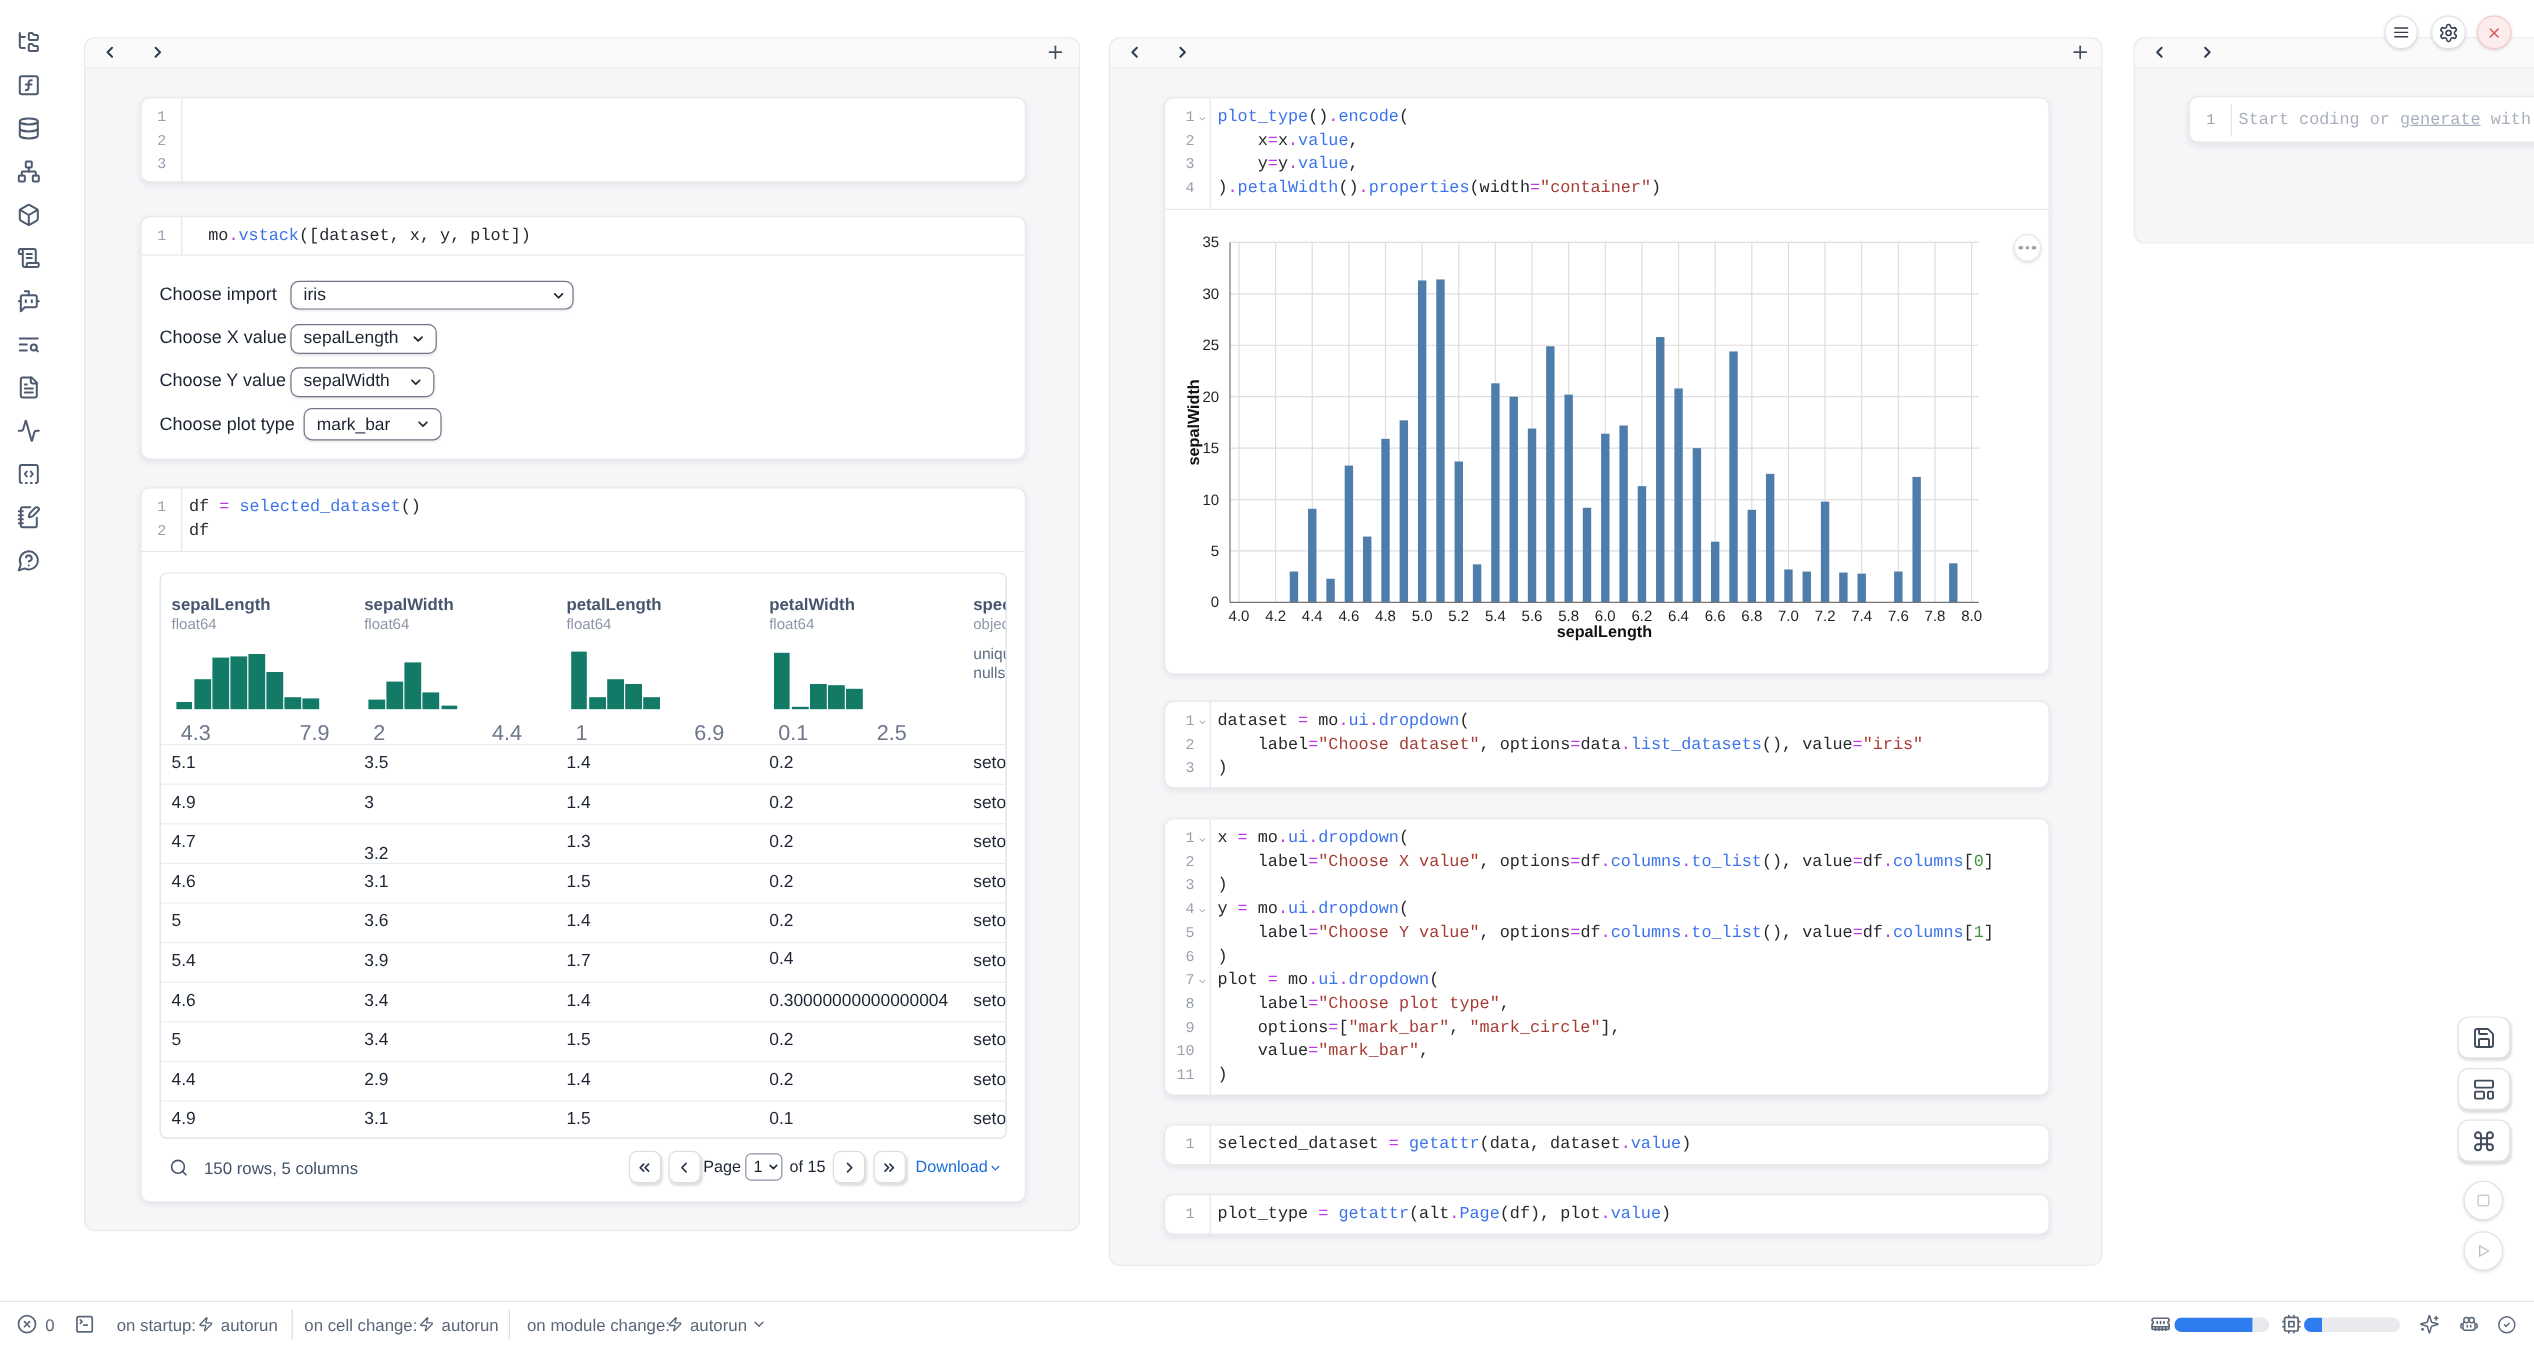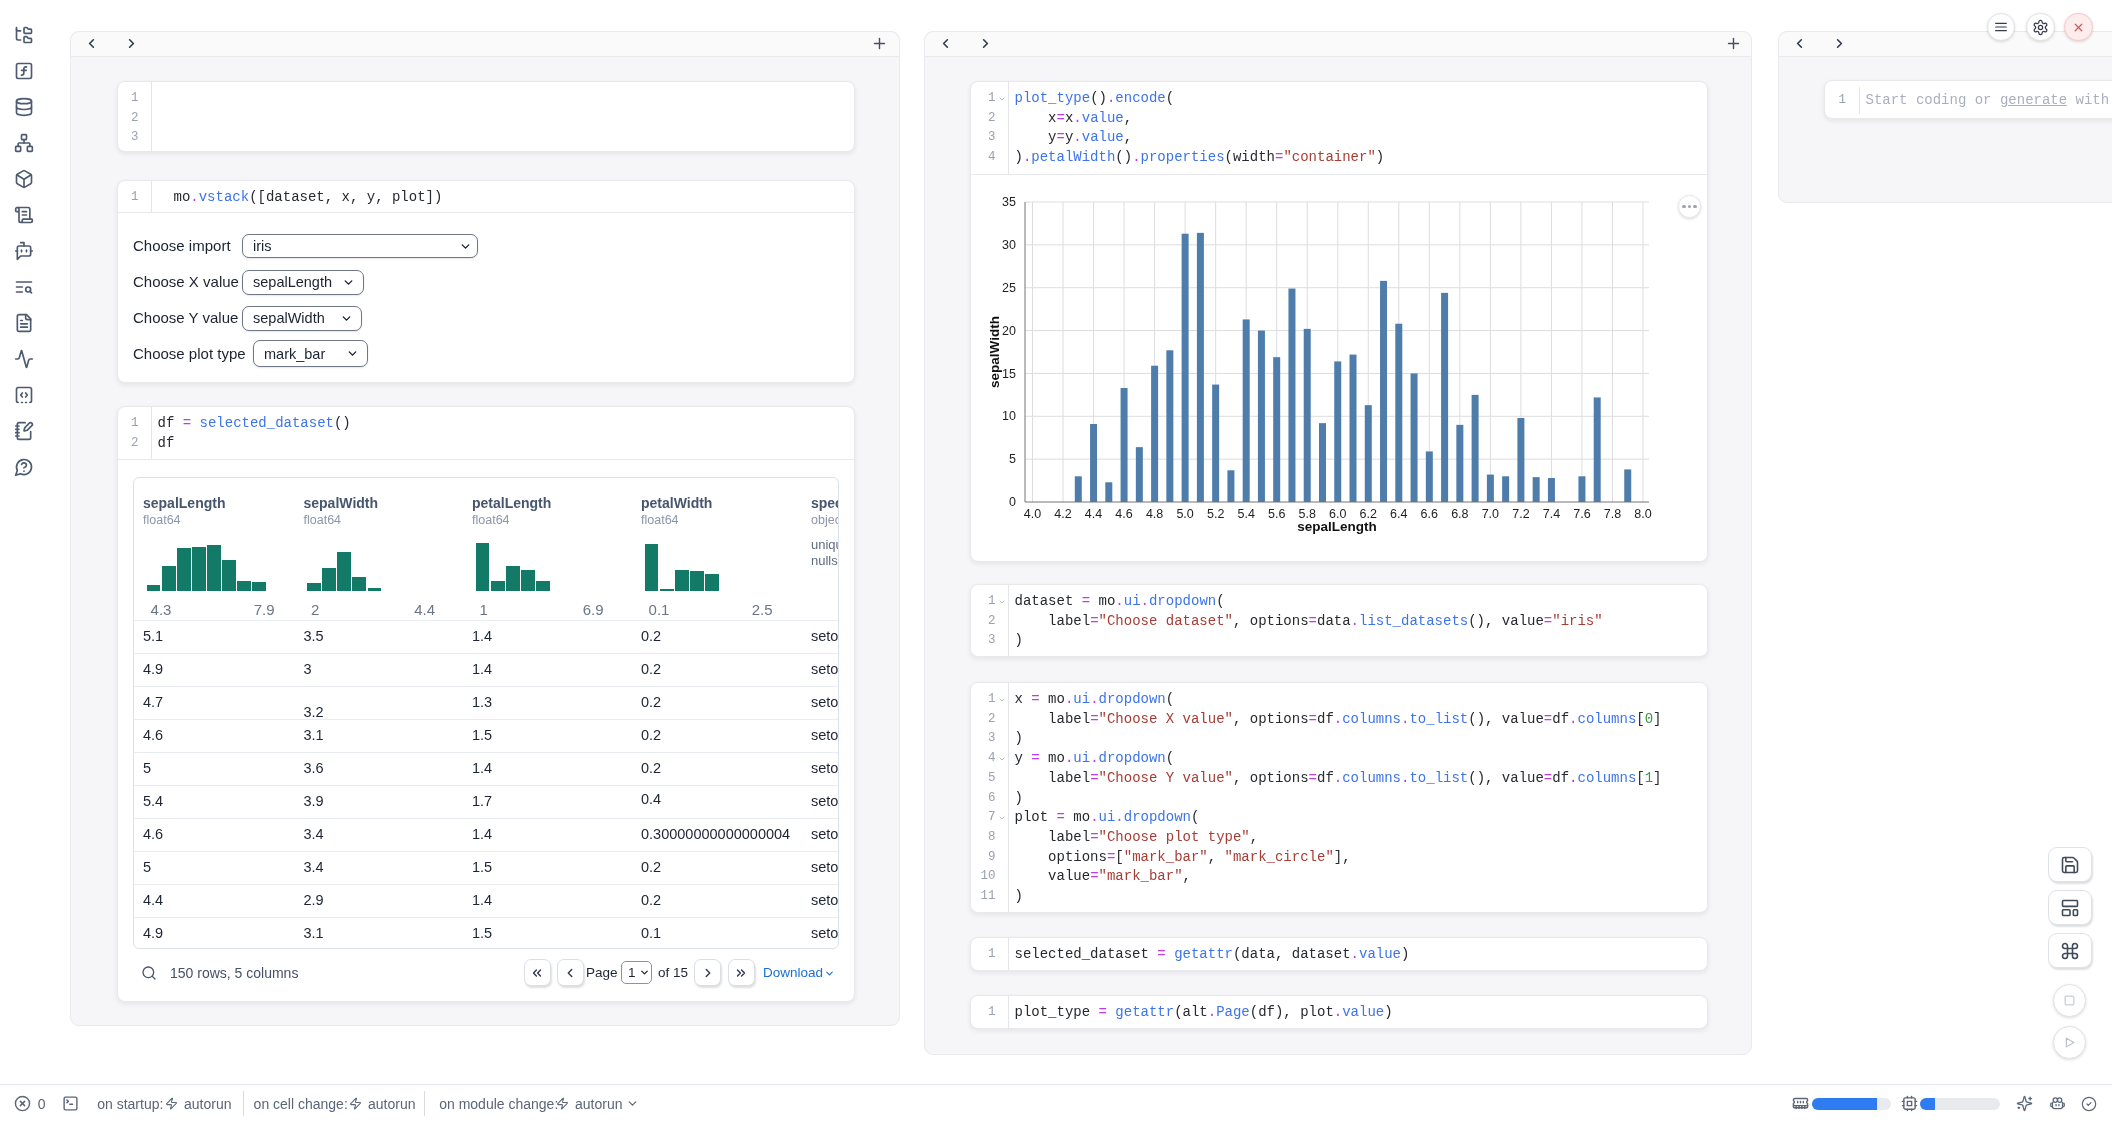--- a/index.html
+++ b/index.html
@@ -18,21 +18,21 @@
 .nu{color:#3f9142}
 .ph{color:#a9b0bd}
 .lbl{font-size:15px;color:#1b2331}
 .sel{position:absolute;background:#fff;border:1.4px solid #6e7687;border-radius:7px;box-shadow:0 1px 2px rgba(0,0,0,.1)}
 .selt{position:absolute;font-size:14.5px;color:#1b2331;white-space:nowrap}
 .btn{position:absolute;background:#fff;border:1px solid #dadfe6;border-radius:7px;box-shadow:1px 2px 2px rgba(0,0,0,.13)}
 .circ{position:absolute;background:#fff;border:1px solid #e0e3e8;border-radius:50%;box-shadow:0 1px 3px rgba(0,0,0,.14)}
 .th{position:absolute;font-size:14px;font-weight:bold;color:#47566e;white-space:nowrap}
 .tf{position:absolute;font-size:12.5px;color:#8c96a8;white-space:nowrap}
 .td{position:absolute;font-size:14.5px;color:#1d2534;white-space:nowrap}
-.axl{position:absolute;font-size:15px;color:#6b7689;white-space:nowrap}
+.axl{position:absolute;font-size:18px;color:#6b7689;white-space:nowrap}
 .sbt{position:absolute;font-size:14px;color:#5a6678;white-space:nowrap}
 
 </style></head><body>
 <svg style="position:absolute;left:14.0px;top:25.0px" width="20" height="20" viewBox="0 0 24 24" fill="none" stroke="#4d5a70" stroke-width="2.0" stroke-linecap="round" stroke-linejoin="round">
     <path d="M20 10a1 1 0 0 0 1-1V6a1 1 0 0 0-1-1h-2.5a1 1 0 0 1-.8-.4l-.9-1.2A1 1 0 0 0 15 3h-2a1 1 0 0 0-1 1v5a1 1 0 0 0 1 1Z"></path>
     <path d="M20 21a1 1 0 0 0 1-1v-3a1 1 0 0 0-1-1h-2.5a1 1 0 0 1-.8-.4l-.9-1.2a1 1 0 0 0-.8-.4h-2a1 1 0 0 0-1 1v5a1 1 0 0 0 1 1Z"></path>
     <path d="M3 5a2 2 0 0 0 2 2h3"></path>
     <path d="M3 3v13a2 2 0 0 0 2 2h3"></path>
   </svg>
 <svg style="position:absolute;left:14.0px;top:61.0px" width="20" height="20" viewBox="0 0 24 24" fill="none" stroke="#4d5a70" stroke-width="2.0" stroke-linecap="round" stroke-linejoin="round">
@@ -227,21 +227,21 @@
 <div class="abs" style="left:540.8px;top:92.0px;width:13.9px;height:20.6px;background:#147a68"></div>
 <div class="abs" style="left:555.9px;top:93.1px;width:13.9px;height:19.5px;background:#147a68"></div>
 <div class="abs" style="left:571.0px;top:95.8px;width:13.9px;height:16.8px;background:#147a68"></div>
 <div class="axl" style="left:16.6px;top:122.5px">4.3</div>
 <div class="axl" style="left:98.6px;top:122.5px;width:42px;text-align:right">7.9</div>
 <div class="axl" style="left:177.1px;top:122.5px">2</div>
 <div class="axl" style="left:259.1px;top:122.5px;width:42px;text-align:right">4.4</div>
 <div class="axl" style="left:345.6px;top:122.5px">1</div>
 <div class="axl" style="left:427.6px;top:122.5px;width:42px;text-align:right">6.9</div>
 <div class="axl" style="left:514.6px;top:122.5px">0.1</div>
-<div class="axl" style="left:596.6px;top:122.5px;width:42px;text-align:right">2.5</div>
+<div class="axl" style="left:596.6px;top:122.5px;width:42px;text-align:left">2.5</div>
 <div class="abs" style="left:0;top:142px;width:706px;height:1px;background:#e9edf2"></div>
 <div class="td" style="left:9px;top:149.5px">5.1</div>
 <div class="td" style="left:169.5px;top:149.5px">3.5</div>
 <div class="td" style="left:338px;top:149.5px">1.4</div>
 <div class="td" style="left:507px;top:149.5px">0.2</div>
 <div class="td" style="left:677px;top:149.5px">setosa</div>
 <div class="abs" style="left:0;top:175px;width:706px;height:1px;background:#e9edf2"></div>
 <div class="td" style="left:9px;top:182.5px">4.9</div>
 <div class="td" style="left:169.5px;top:182.5px">3</div>
 <div class="td" style="left:338px;top:182.5px">1.4</div>

